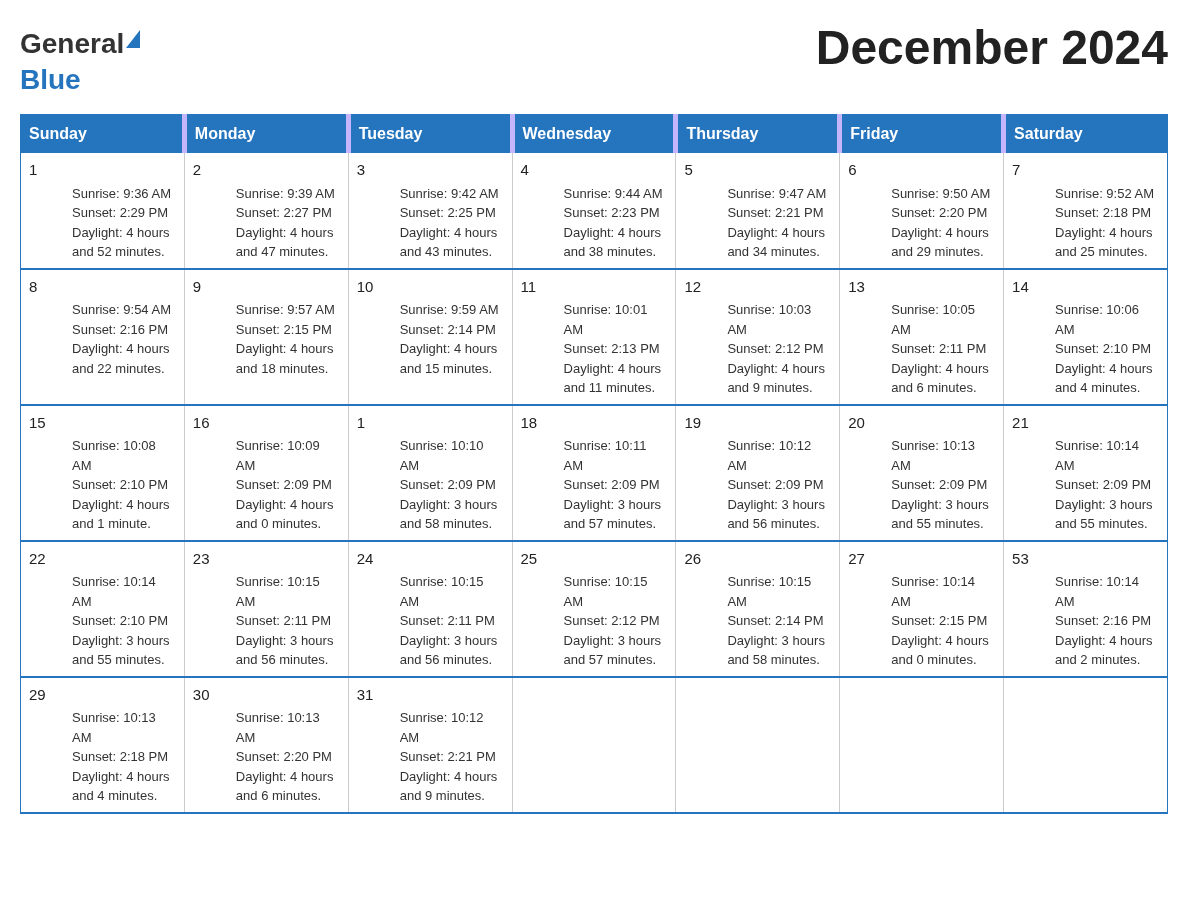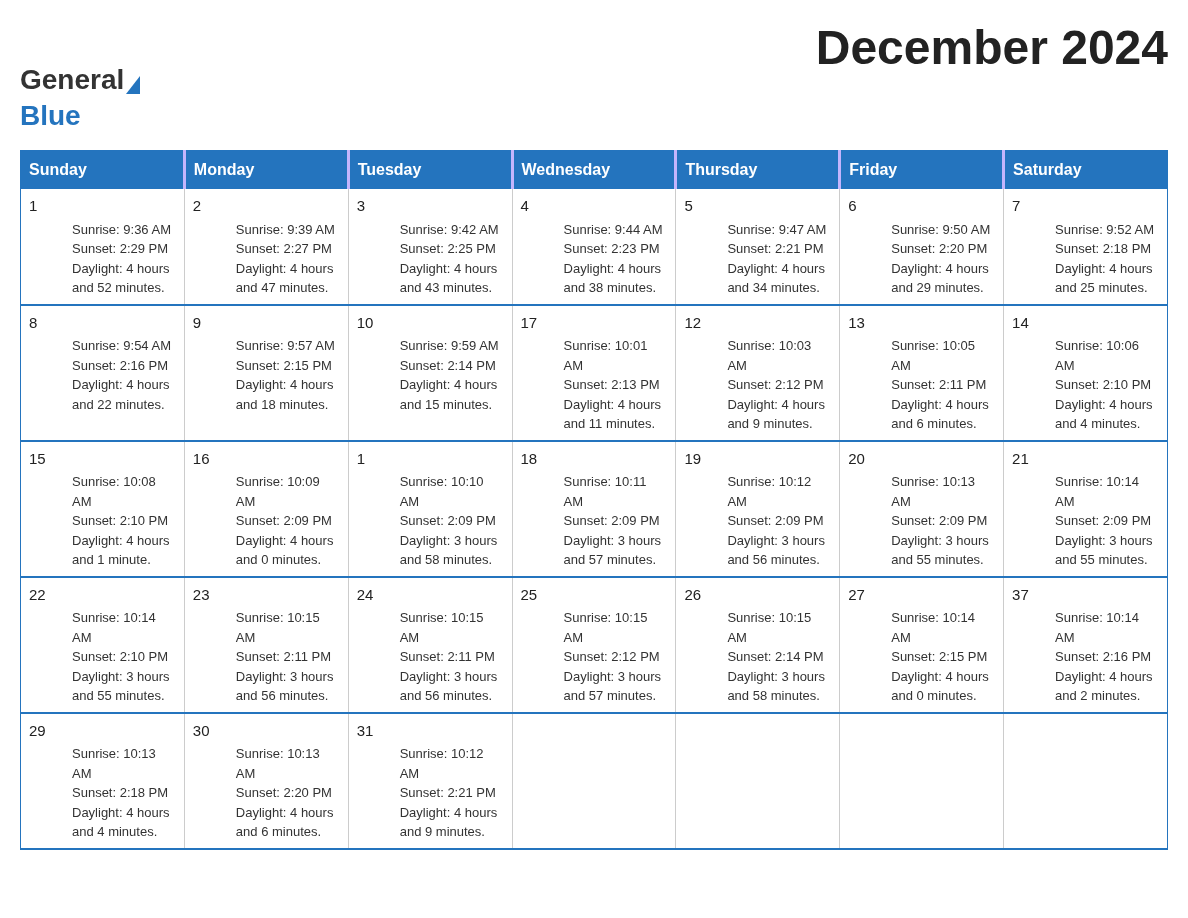--- a/index.html
+++ b/index.html
@@ -63,21 +63,21 @@
       border-collapse: collapse;
       border: 1px solid #2474be;
     }
     .calendar-table thead tr th {
       background-color: #2474be;
       color: #ffffff;
       font-size: 16px;
       font-weight: bold;
       padding: 10px 8px;
       text-align: left;
-      border-right: 3px solid #c4b5fd;
+      border-right: 5px solid #c4b5fd;
     }
     .calendar-table thead tr th:last-child {
       border-right: none;
     }
     .calendar-table tbody tr td {
       vertical-align: top;
       padding: 6px 8px;
       border-right: 1px solid #cccccc;
       border-bottom: 2px solid #2474be;
       font-size: 13px;
@@ -101,21 +101,21 @@
     }
     .empty-cell {
       background: #fff;
     }
   </style>
 </head>
 <body>
 
 <div class="header-area">
   <div class="logo">
-    <div style="display:flex;align-items:flex-end;margin-top:36px;">
+    <div style="display:flex;align-items:flex-start;">
       <span class="logo-general">General</span>
       <span class="logo-triangle"></span>
     </div>
     <span class="logo-blue">Blue</span>
   </div>
   <div class="title-area">
     <div class="main-title">December 2024</div>
   </div>
 </div>
 
@@ -169,21 +169,21 @@
       </td>
         <td>
         <div class="day-number">9</div>
         <div class="day-info">Sunrise: 9:57 AM<br>Sunset: 2:15 PM<br>Daylight: 4 hours and 18 minutes.</div>
       </td>
         <td>
         <div class="day-number">10</div>
         <div class="day-info">Sunrise: 9:59 AM<br>Sunset: 2:14 PM<br>Daylight: 4 hours and 15 minutes.</div>
       </td>
         <td>
-        <div class="day-number">17</div>
+        <div class="day-number">11</div>
         <div class="day-info">Sunrise: 10:01 AM<br>Sunset: 2:13 PM<br>Daylight: 4 hours and 11 minutes.</div>
       </td>
         <td>
         <div class="day-number">12</div>
         <div class="day-info">Sunrise: 10:03 AM<br>Sunset: 2:12 PM<br>Daylight: 4 hours and 9 minutes.</div>
       </td>
         <td>
         <div class="day-number">13</div>
         <div class="day-info">Sunrise: 10:05 AM<br>Sunset: 2:11 PM<br>Daylight: 4 hours and 6 minutes.</div>
       </td>
@@ -241,21 +241,21 @@
       </td>
         <td>
         <div class="day-number">26</div>
         <div class="day-info">Sunrise: 10:15 AM<br>Sunset: 2:14 PM<br>Daylight: 3 hours and 58 minutes.</div>
       </td>
         <td>
         <div class="day-number">27</div>
         <div class="day-info">Sunrise: 10:14 AM<br>Sunset: 2:15 PM<br>Daylight: 4 hours and 0 minutes.</div>
       </td>
         <td>
-        <div class="day-number">37</div>
+        <div class="day-number">53</div>
         <div class="day-info">Sunrise: 10:14 AM<br>Sunset: 2:16 PM<br>Daylight: 4 hours and 2 minutes.</div>
       </td>
       </tr>
       <tr>
         <td>
         <div class="day-number">29</div>
         <div class="day-info">Sunrise: 10:13 AM<br>Sunset: 2:18 PM<br>Daylight: 4 hours and 4 minutes.</div>
       </td>
         <td>
         <div class="day-number">30</div>

